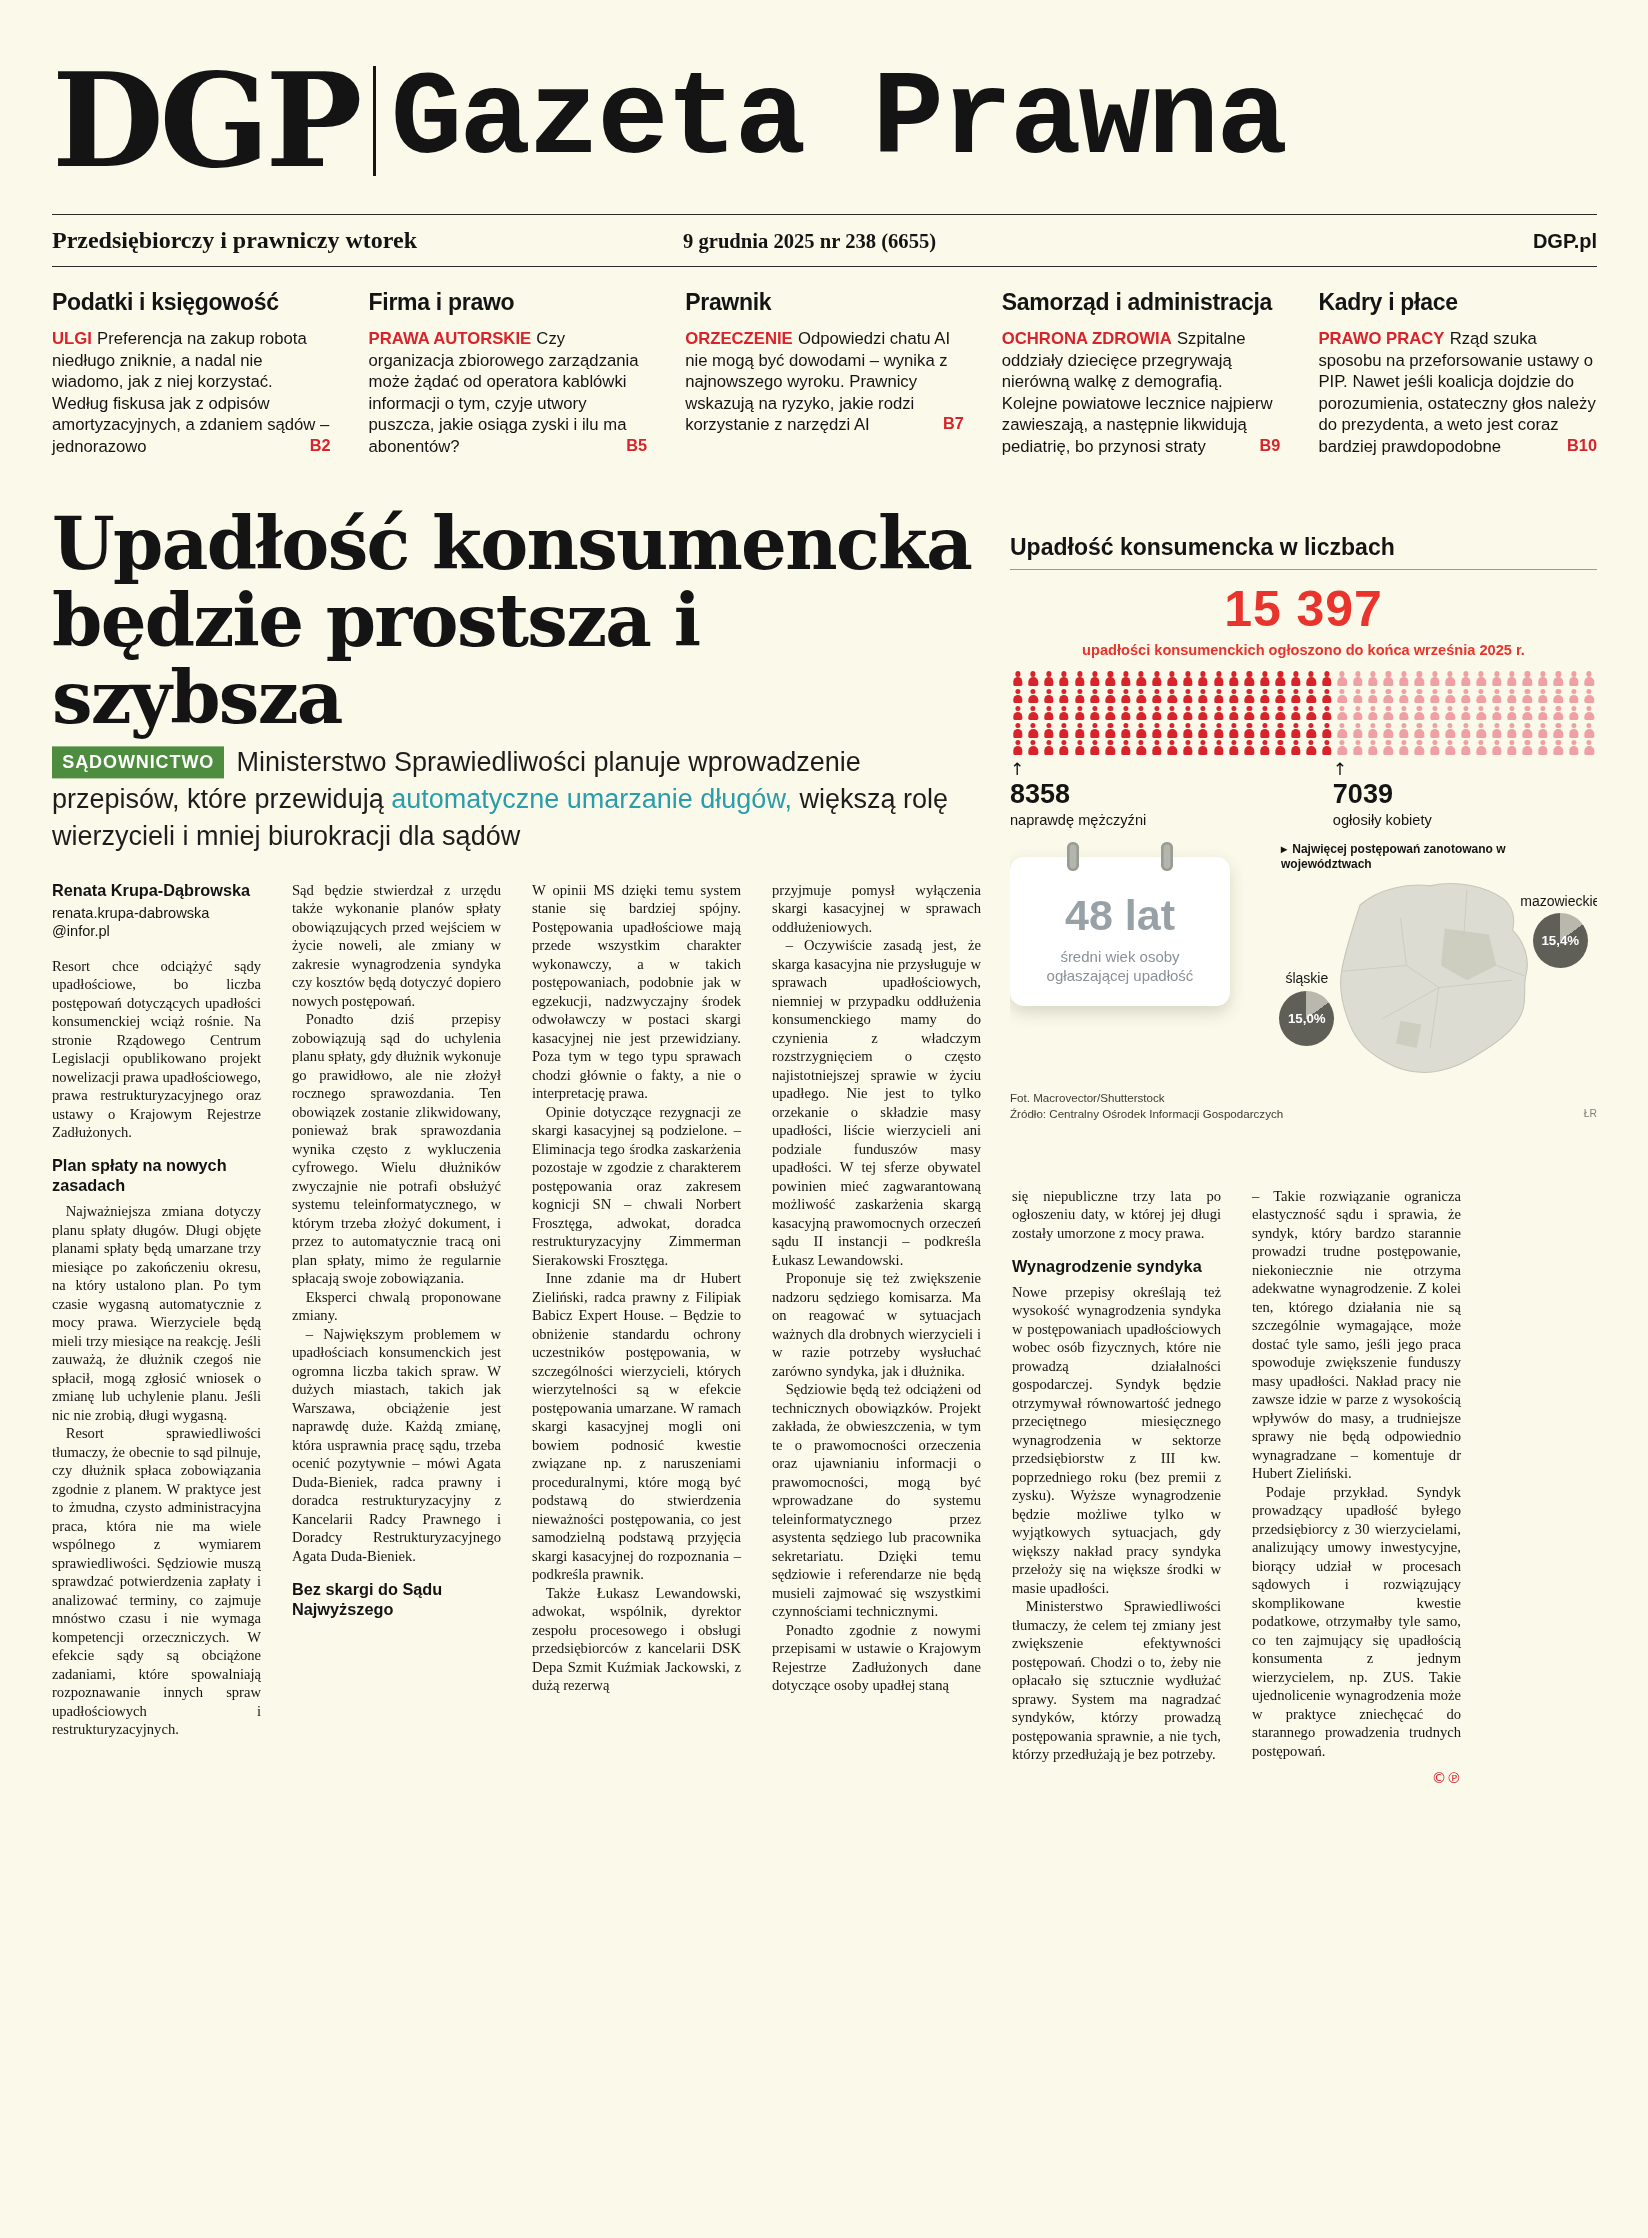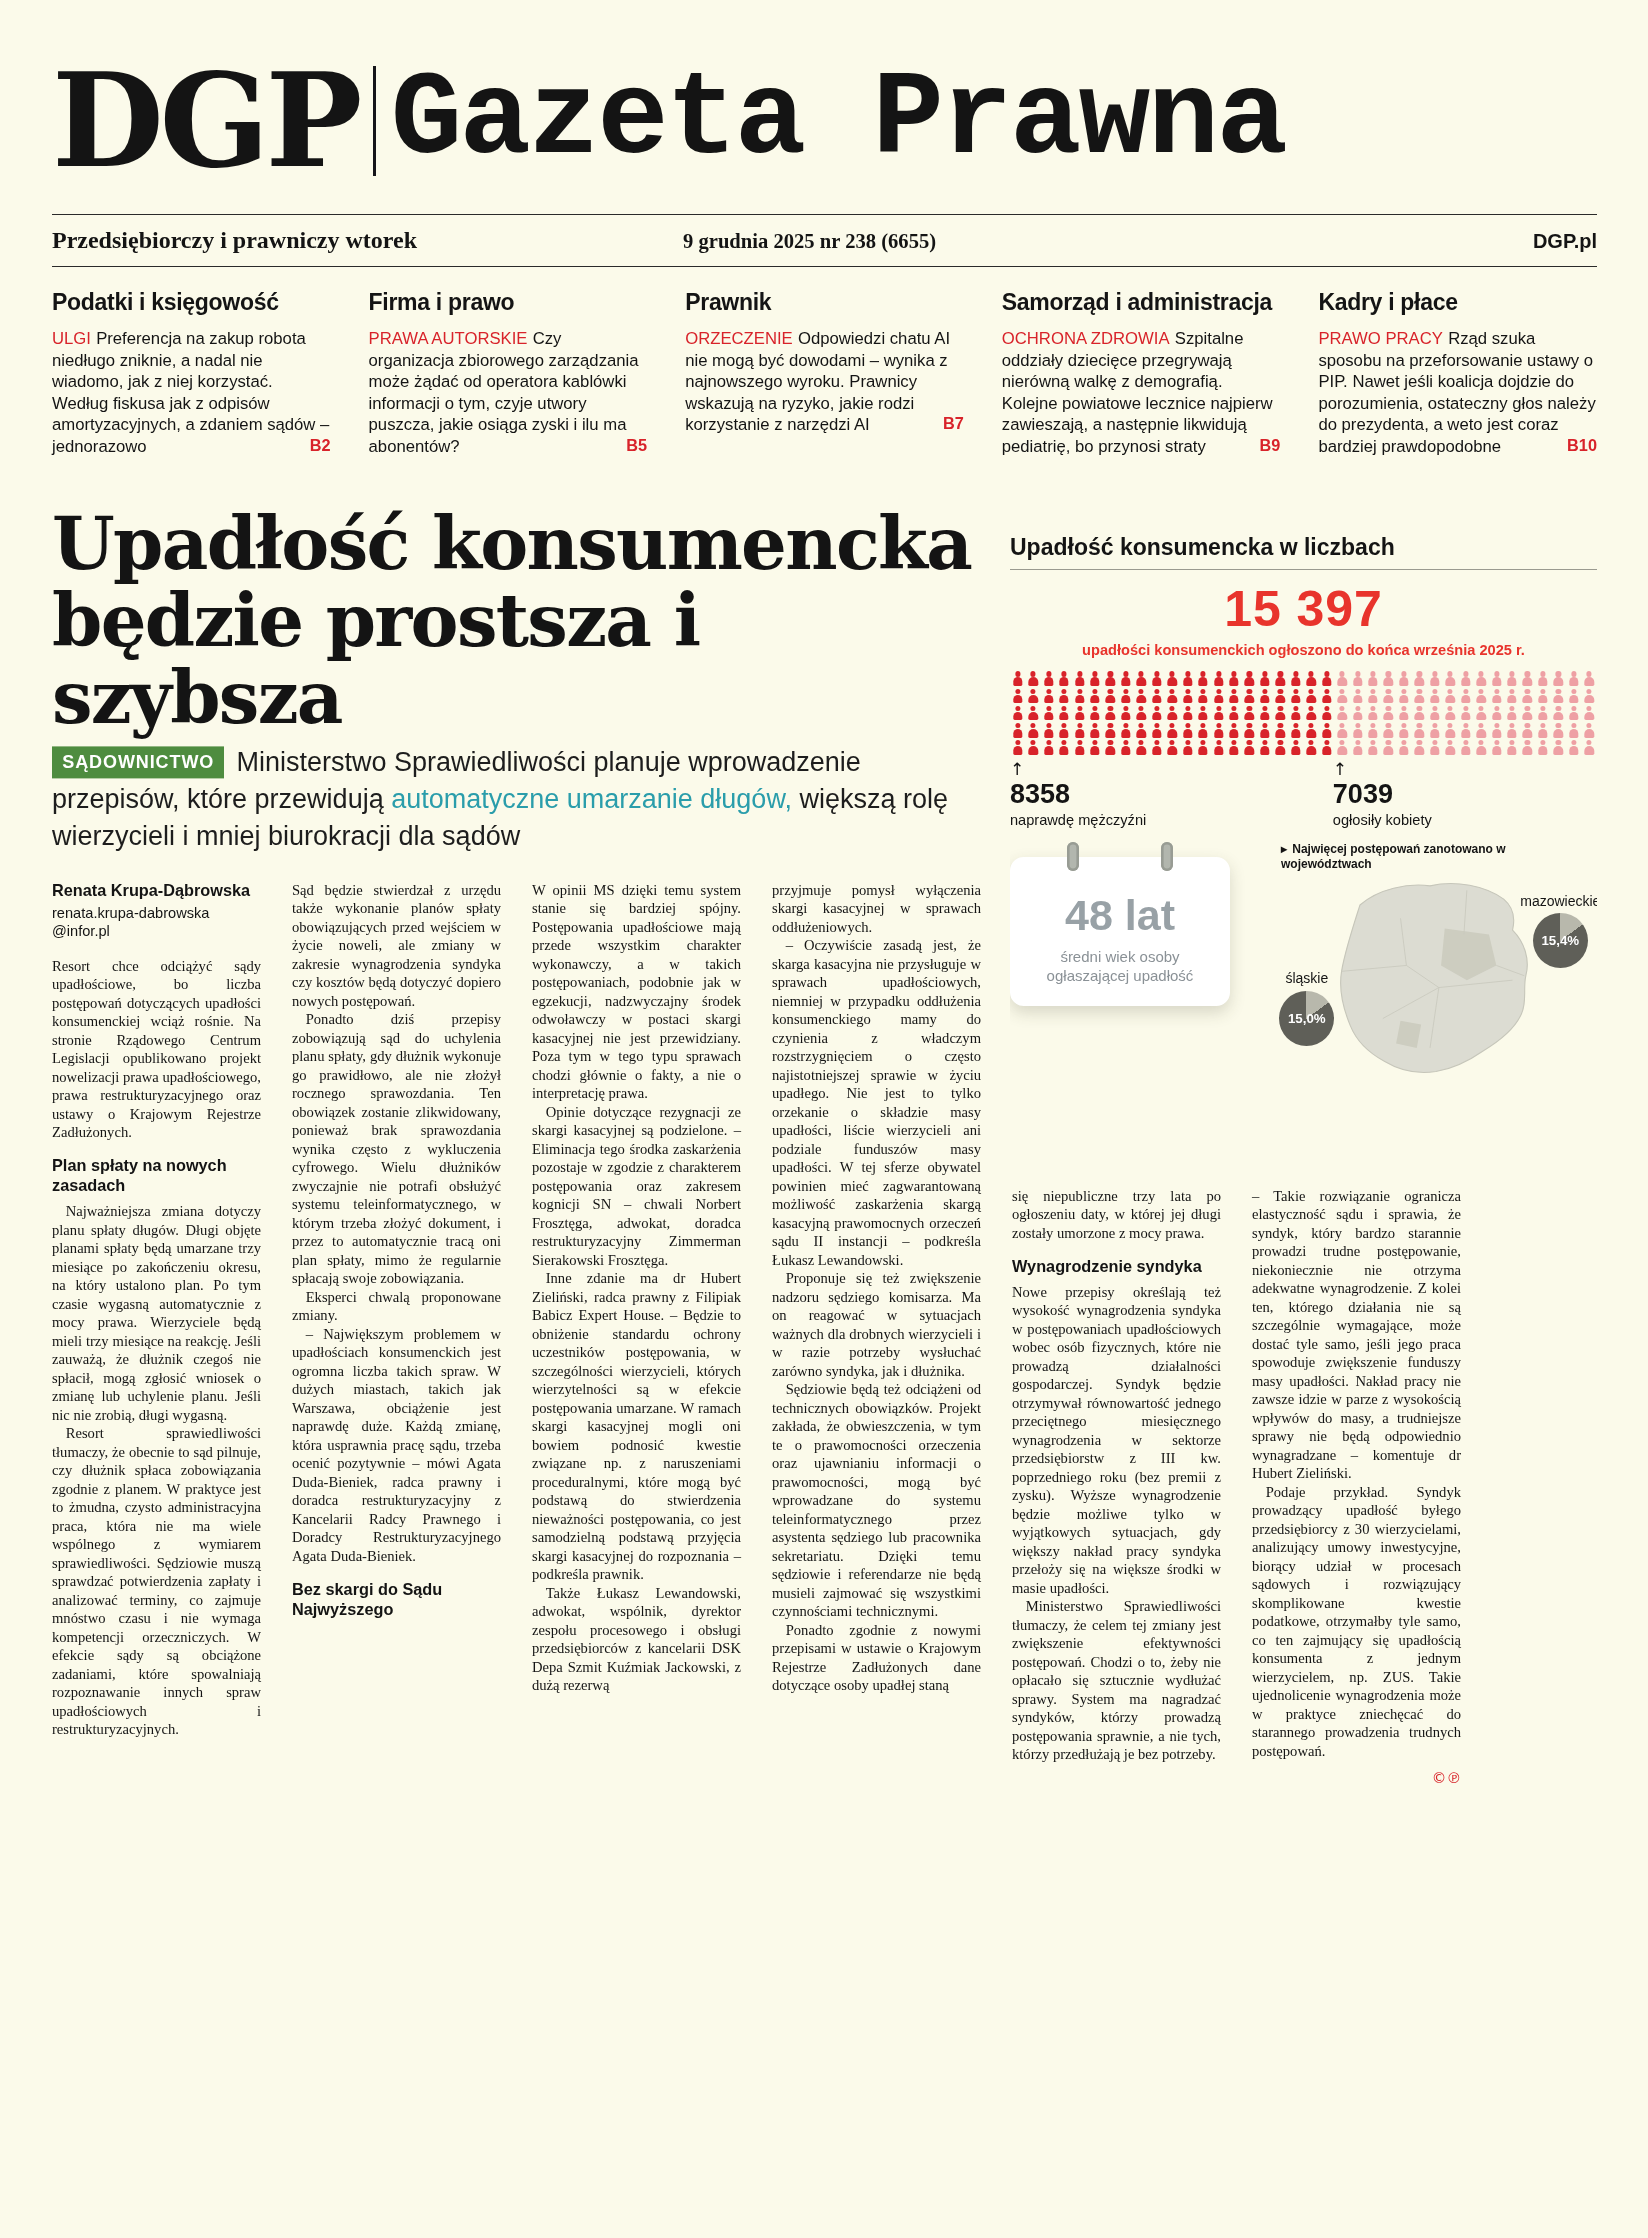--- a/index.html
+++ b/index.html
@@ -22,21 +22,21 @@
   .meta-row{display:flex;align-items:baseline;border-top:0.9px solid #2a2a2a;border-bottom:0.9px solid #2a2a2a;padding:12px 0;}
   .edition{font-weight:bold;font-size:24px;}
   .date{font-size:20.6px;font-weight:bold;margin-left:266px;}
   .site{margin-left:auto;font-family:"Liberation Sans",sans-serif;font-weight:bold;font-size:20px;}
 
   
   .teasers{display:flex;gap:38px;padding:22px 0 26px;}
   .teaser{flex:1;position:relative;}
   .teaser h2{font-family:"Liberation Sans",sans-serif;font-size:23px;margin-bottom:12px;letter-spacing:-0.3px;}
   .teaser-body{font-family:"Liberation Sans",sans-serif;font-size:16.7px;line-height:21.5px;}
-  .tag{color:var(--red);font-weight:normal;margin-right:5.2px;margin-top:46px;}
+  .tag{color:var(--red);font-weight:bold;margin-right:5.2px;margin-top:46px;}
   .pageref{display:block;text-align:right;color:var(--red);font-weight:bold;
            font-family:"Liberation Sans",sans-serif;font-size:16.3px;margin-top:-21.5px;}
 
   
   .main{position:relative;margin-top:24px;}
   .headline-block{width:927px;}
   h1.headline{font-family:"DejaVu Serif",serif;font-size:72px;line-height:1.07;letter-spacing:-1.7px;font-weight:bold;}
   .standfirst{font-family:"Liberation Sans",sans-serif;font-size:27px;line-height:1.36;margin-top:8px;color:#1d1d1d;}
   .badge{display:inline-block;background:var(--green-badge);color:#fff;font-weight:bold;font-size:18px;
          letter-spacing:0.9px;padding:3.4px 10.3px 4.3px;margin-right:12px;transform:translateY(-2.6px);}
@@ -386,20 +386,25 @@
             </div>
             <div class="region region-sla">
               <div class="region-label">śląskie</div>
               <div class="pie">
                   <span>15,0%</span>
                 </div>
             </div>
           </div>
         </div>
       </div>
+      <div class="ig-credits">
+        <div>Fot. Macrovector/Shutterstock</div>
+        <div class="src-line">Źródło: Centralny Ośrodek Informacji Gospodarczych</div>
+        <span class="initials">ŁR</span>
+      </div>
     </aside>
 
     <div class="columns">
       <div class="col">
         <div class="byline">
           <div class="byline-name">Renata Krupa-Dąbrowska</div>
           <div class="byline-email">renata.krupa-dabrowska</div>
           <div class="byline-email">@infor.pl</div>
         </div>
         <div>

